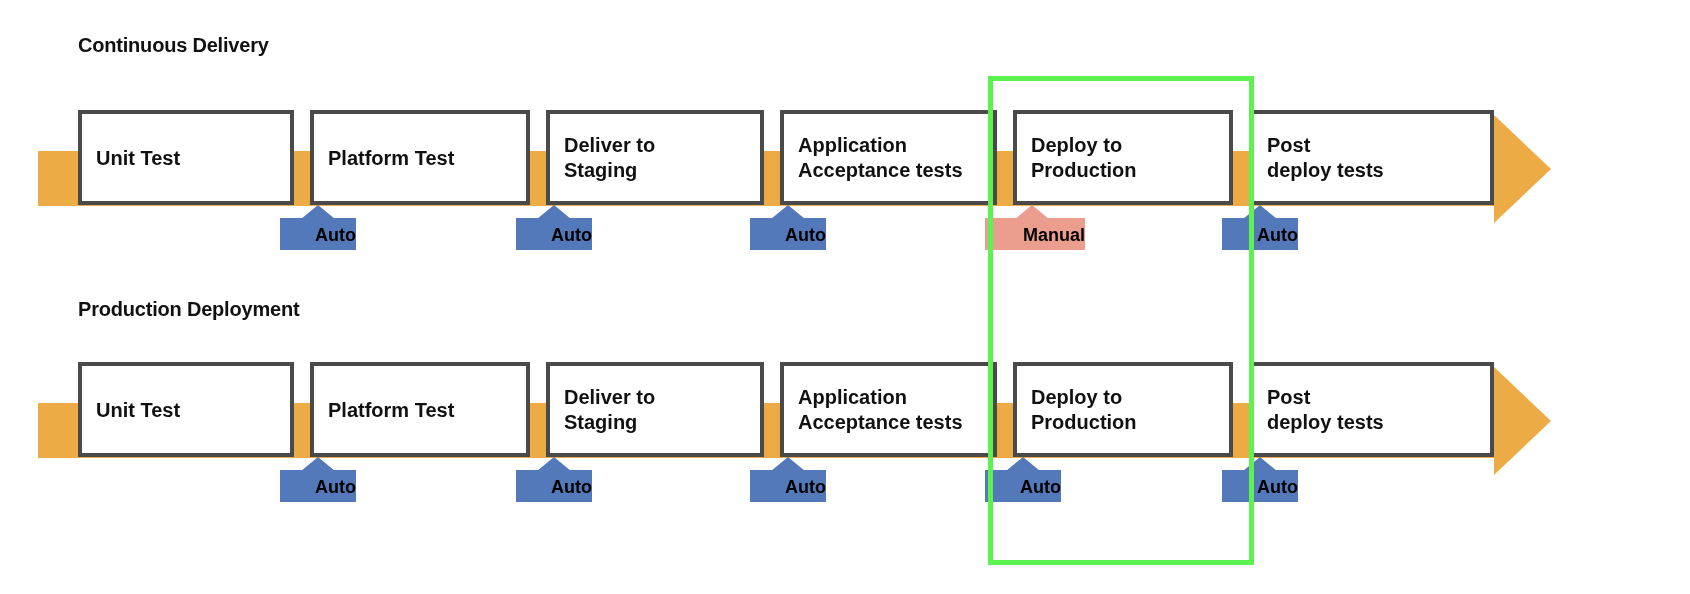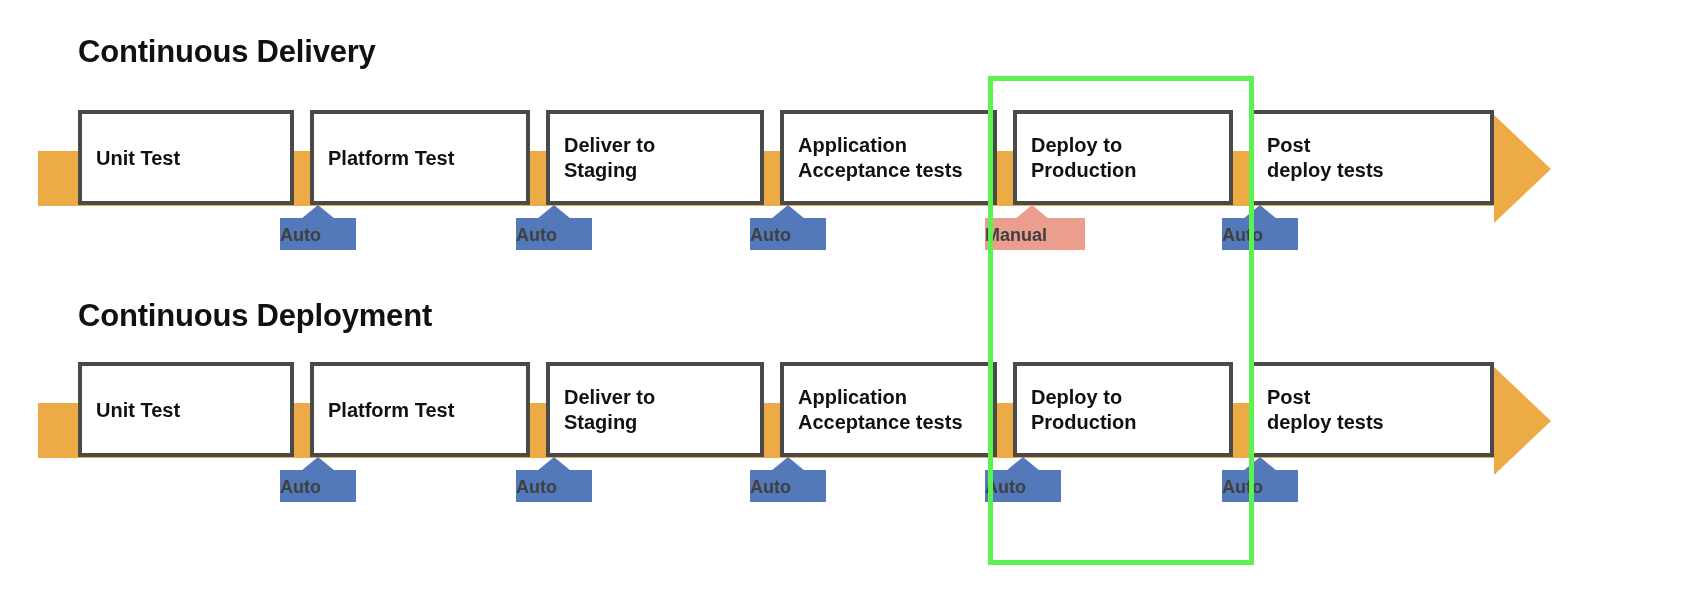--- a/index.html
+++ b/index.html
@@ -18,21 +18,21 @@
   .canvas {
     position: absolute;
     left: 0; top: 0;
     width: 1690px;
     height: 594px;
   }
 
   
   .section-title {
     position: absolute;
-    font-size: 31px;
+    font-size: 20px;
     font-weight: bold;
     color: #111111;
     letter-spacing: -0.2px;
     white-space: nowrap;
   }
 
   
   .pipeline {
     position: absolute;
     left: 0;
@@ -106,24 +106,24 @@
     height: 32px;
     background: #5379BA;
   }
   .gate-text {
     position: absolute;
     left: 0;
     top: 13px;
     width: 76px;
     height: 32px;
     line-height: 34px;
-    text-align: left;
+    text-align: right;
     font-size: 18px;
     font-weight: bold;
-    color: #404040;
+    color: #000000;
   }
   .gate.manual .gate-peak { border-bottom-color: #EC9E8E; }
   .gate.manual .gate-body { background: #EC9E8E; }
 
   
   .highlight-box {
     position: absolute;
     border: 5px solid #5DF252;
     box-sizing: border-box;
     pointer-events: none;
@@ -185,21 +185,21 @@
       <div class="gate-body" style="width:100px;"></div>
       <div class="gate-text" style="width:100px;">Manual</div>
     </div>
     <div class="gate auto" style="left:1222px;">
       <div class="gate-peak"></div>
       <div class="gate-body"></div>
       <div class="gate-text">Auto</div>
     </div>
   </div>
 
-  <div class="section-title" style="left:78px; top:298px;">Continuous Deployment</div>
+  <div class="section-title" style="left:78px; top:298px;">Production Deployment</div>
 
   <div class="pipeline" id="row-1" style="top:350px;">
 
     <div class="track" style="width:1456px;"></div>
     <div class="track-head" style="left:1494px;"></div>
 
     <div class="stage" style="left:78px;  width:216px;">
       <div class="stage-label">Unit Test</div>
     </div>
     <div class="stage" style="left:310px; width:220px;">

